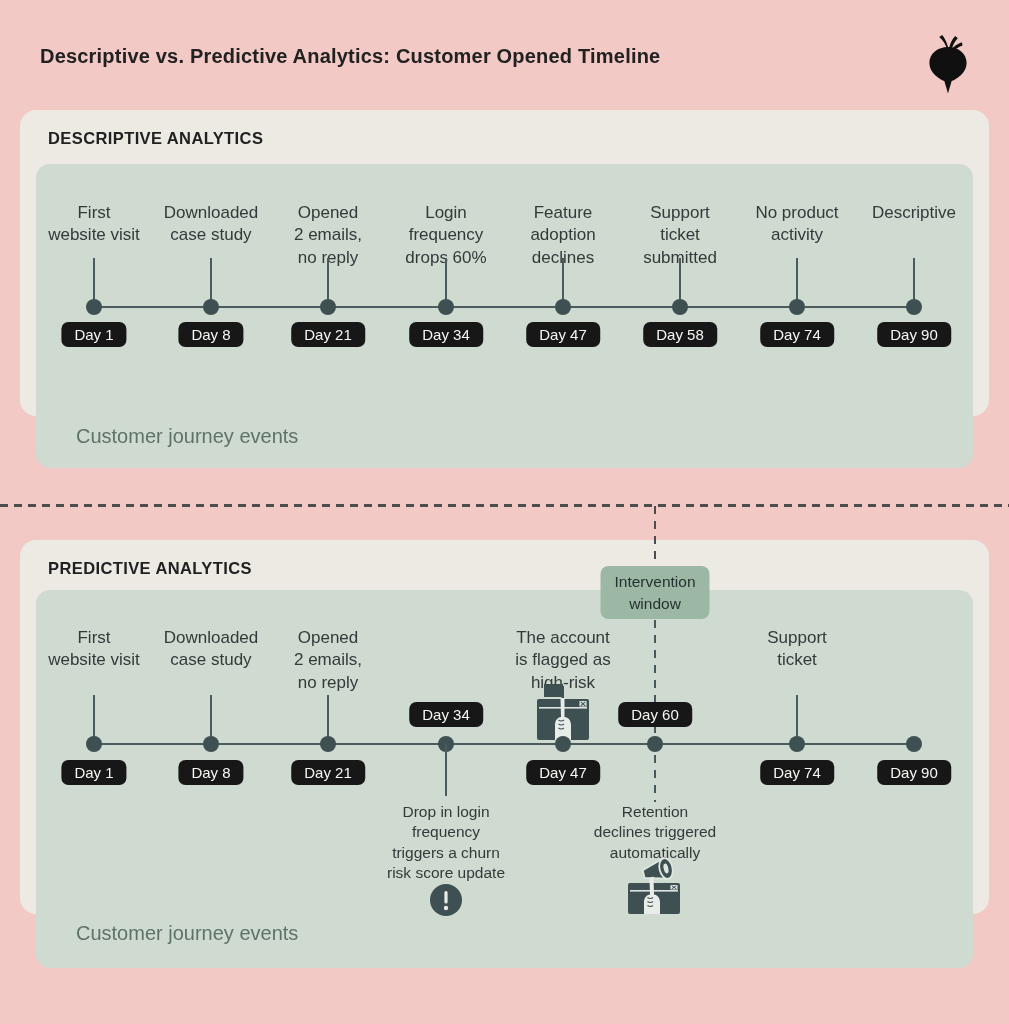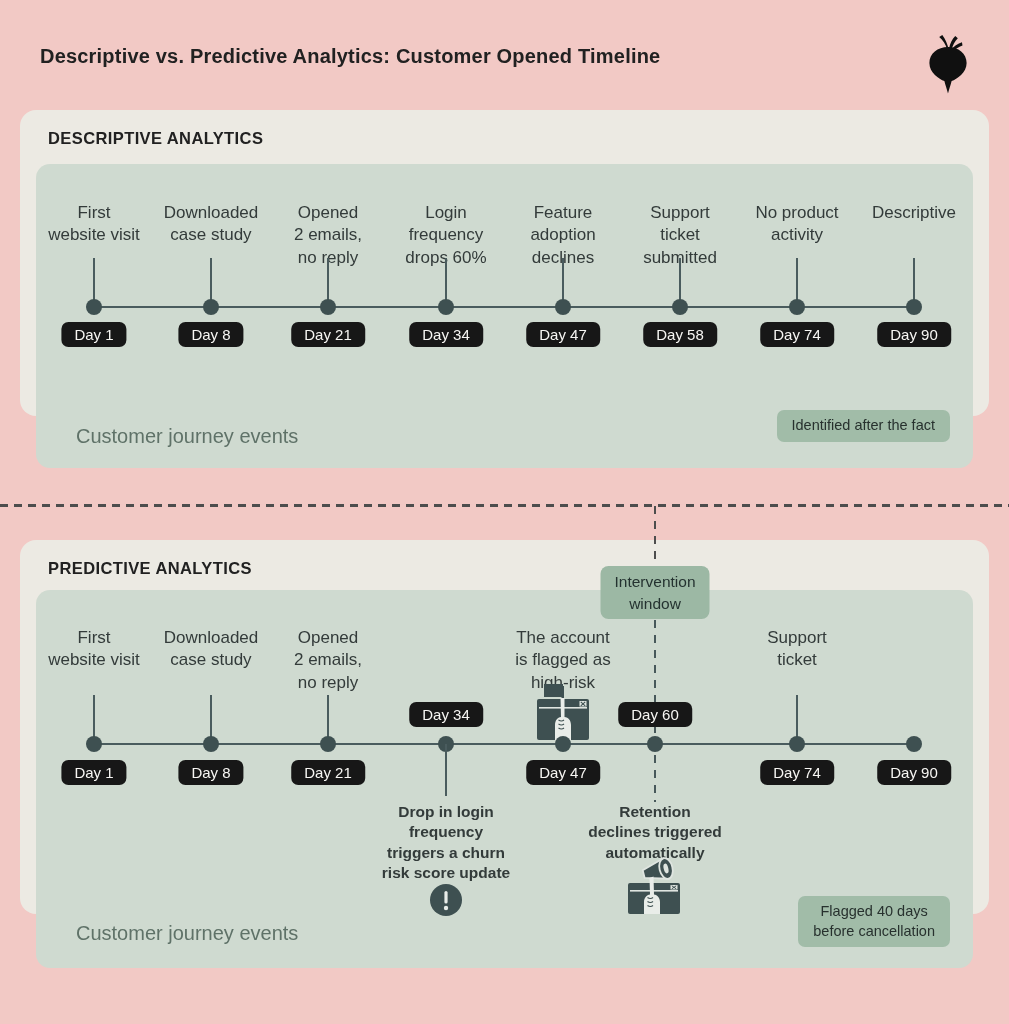--- a/index.html
+++ b/index.html
@@ -37,21 +37,21 @@
   .pred .stem-down{top:154px;height:52px;}
   .dot{position:absolute;left:-8px;width:16px;height:16px;border-radius:50%;background:var(--ink);}
   .desc .dot{top:135px;}
   .pred .dot{top:146px;}
   .day{position:absolute;left:0;transform:translateX(-50%);background:var(--day_badge_bg);color:var(--day_badge_text);
     font-size:15px;padding:4px 13px;border-radius:7px;white-space:nowrap;}
   .desc .day{top:158px;}
   .pred .d-below{top:170px;}
   .pred .d-above{top:112px;}
   .note{position:absolute;left:0;top:212px;transform:translateX(-50%);width:180px;text-align:center;
-    font-size:15.5px;line-height:1.32;color:var(--label_ink);white-space:pre-line;font-weight:bold;}
+    font-size:15.5px;line-height:1.32;color:var(--label_ink);white-space:pre-line;}
   .icon-anchor{position:absolute;left:0;transform:translateX(-50%);}
   .icon-alert{top:294px;}
   .icon-flag{top:94px;}
   .icon-mega{top:266px;}
 
   .journey{position:absolute;left:40px;font-size:20px;color:var(--journey_ink);}
   .desc .journey{top:261px;}
   .pred .journey{top:332px;}
 
   .callout{position:absolute;right:23px;background:var(--sage);color:#27312e;border-radius:7px;
@@ -143,21 +143,20 @@
         <div class="day">Day 74</div>
       </div>
       <div class="event" style="left:878px">
         <div class="ev-label">Descriptive</div>
         <div class="stem stem-up"></div>
         <div class="dot"></div>
         <div class="day">Day 90</div>
       </div>
 
       <div class="journey">Customer journey events</div>
-      <div class="callout">Identified after the fact</div>
     </div>
   </section>
 
   <div class="h-dash"></div>
 
   <section class="panel pred">
     <h2 class="panel-heading">PREDICTIVE ANALYTICS</h2>
     <div class="canvas">
       <div class="v-dash-canvas"></div>
       <div class="tl-line"></div>
@@ -245,22 +244,20 @@
         <div class="stem stem-up"></div>
         <div class="dot"></div>
         <div class="day d-below">Day 74</div>
       </div>
       <div class="event" style="left:878px">
         <div class="dot"></div>
         <div class="day d-below">Day 90</div>
       </div>
 
       <div class="journey">Customer journey events</div>
-      <div class="callout">Flagged 40 days
-before cancellation</div>
     </div>
   </section>
 
   <div class="v-dash-top"></div>
   <div class="intervention">Intervention
 window</div>
 
 </div>
 
 </body></html>

